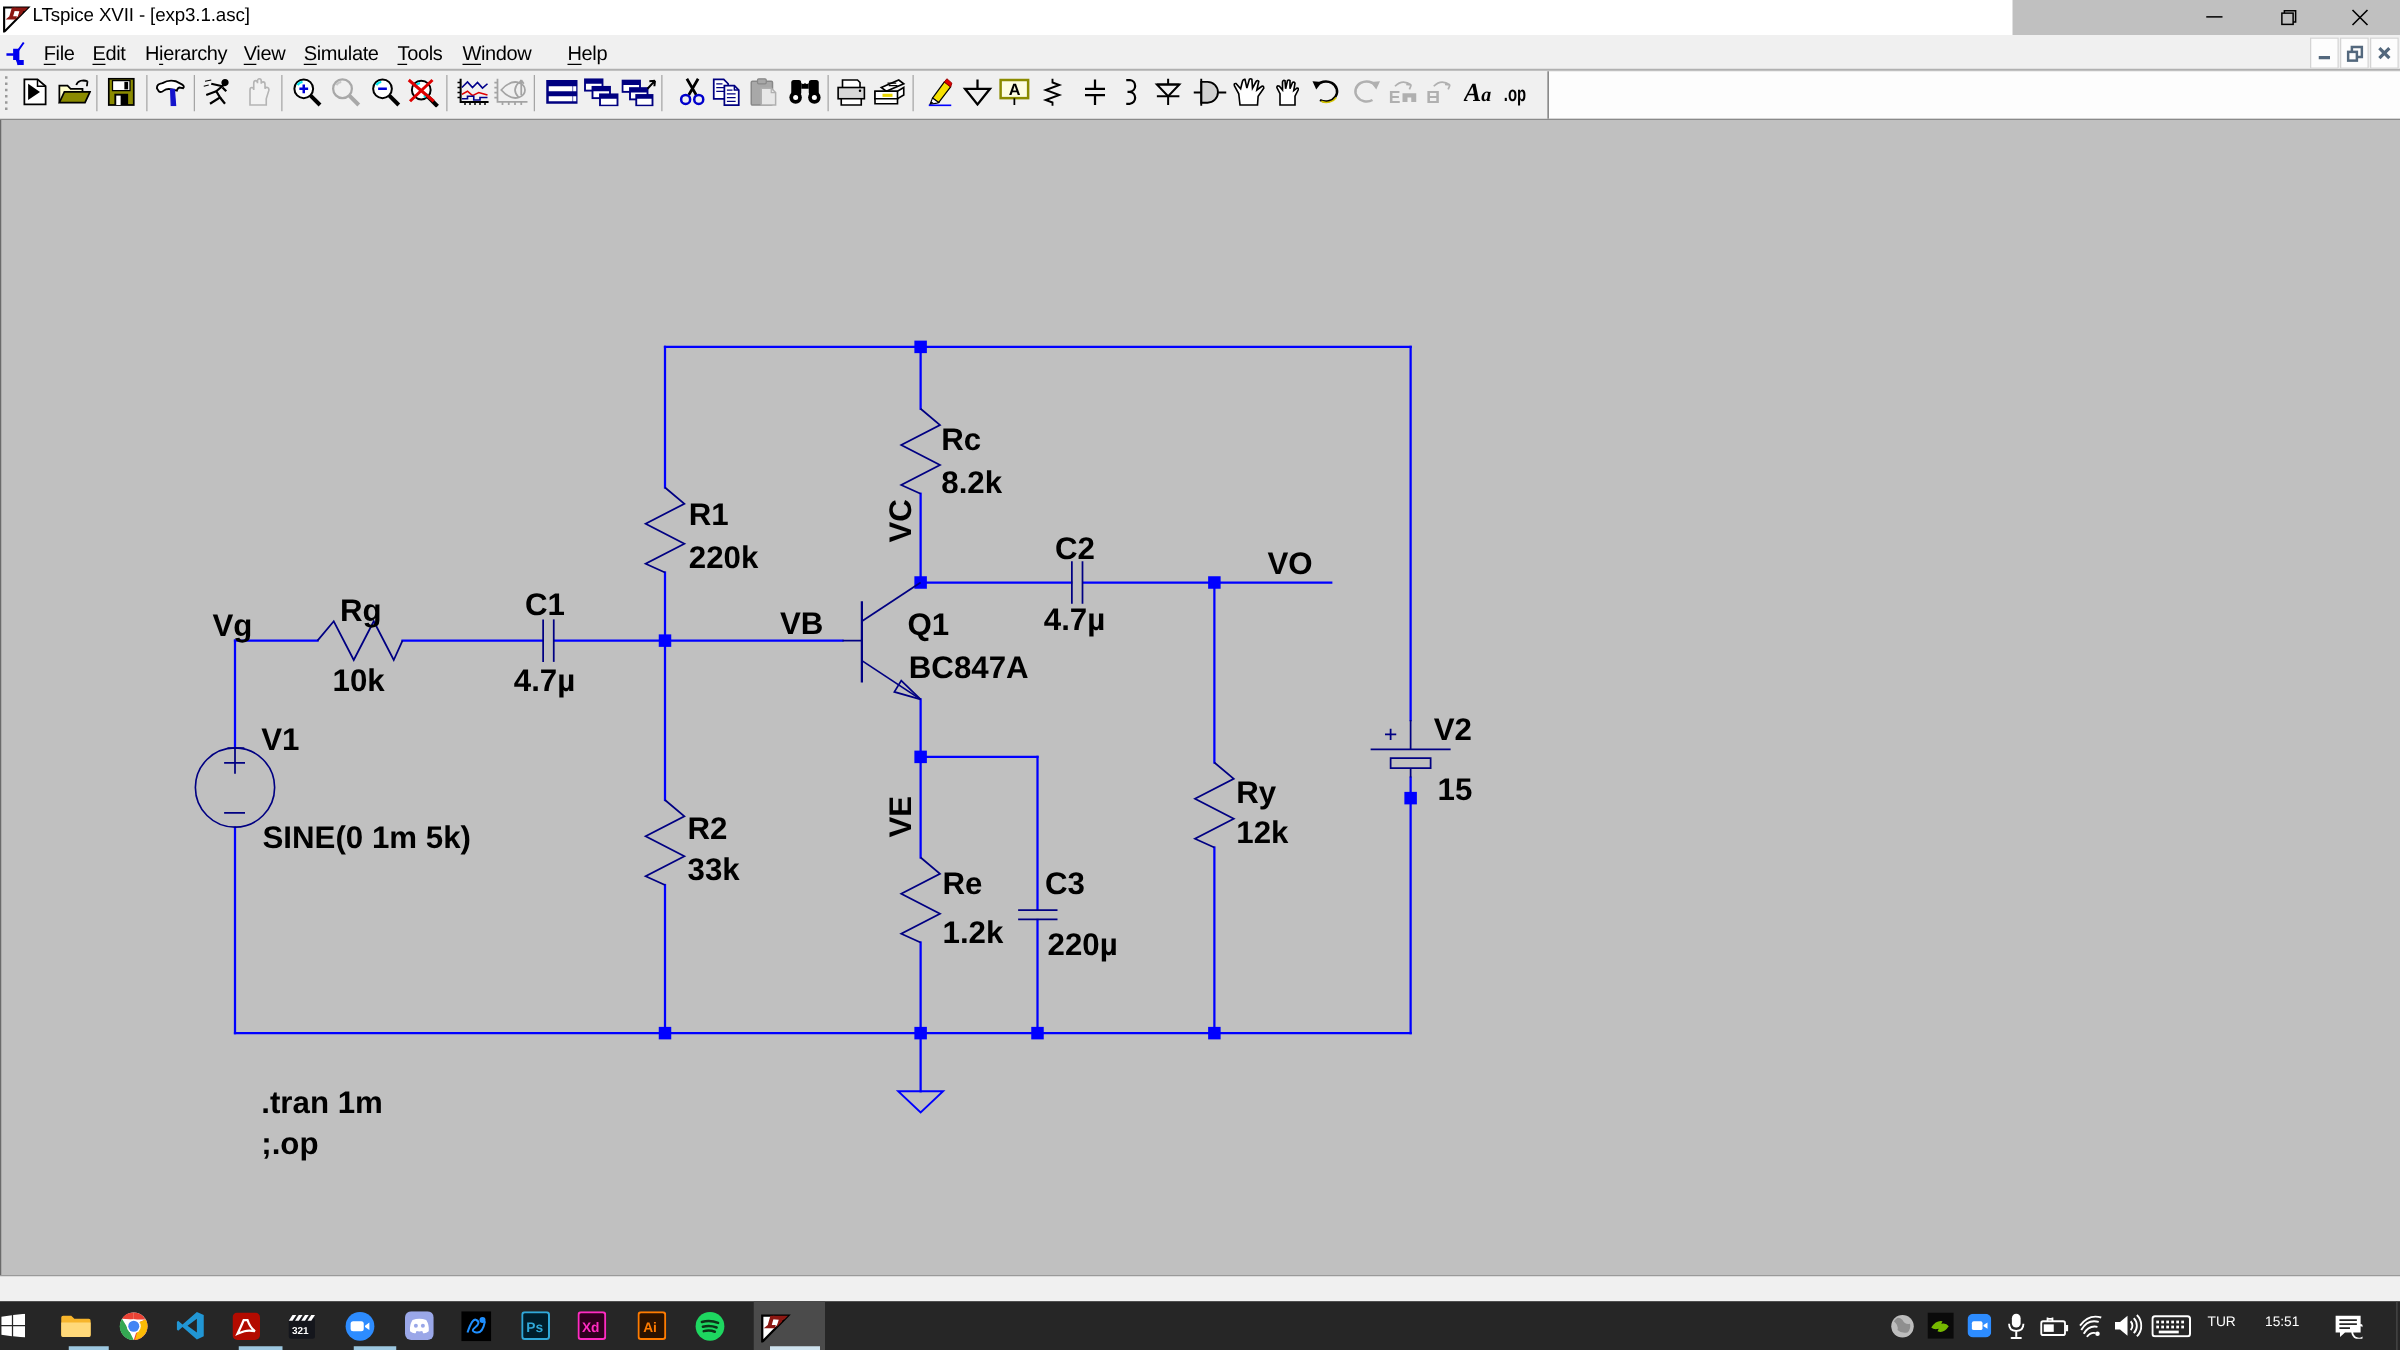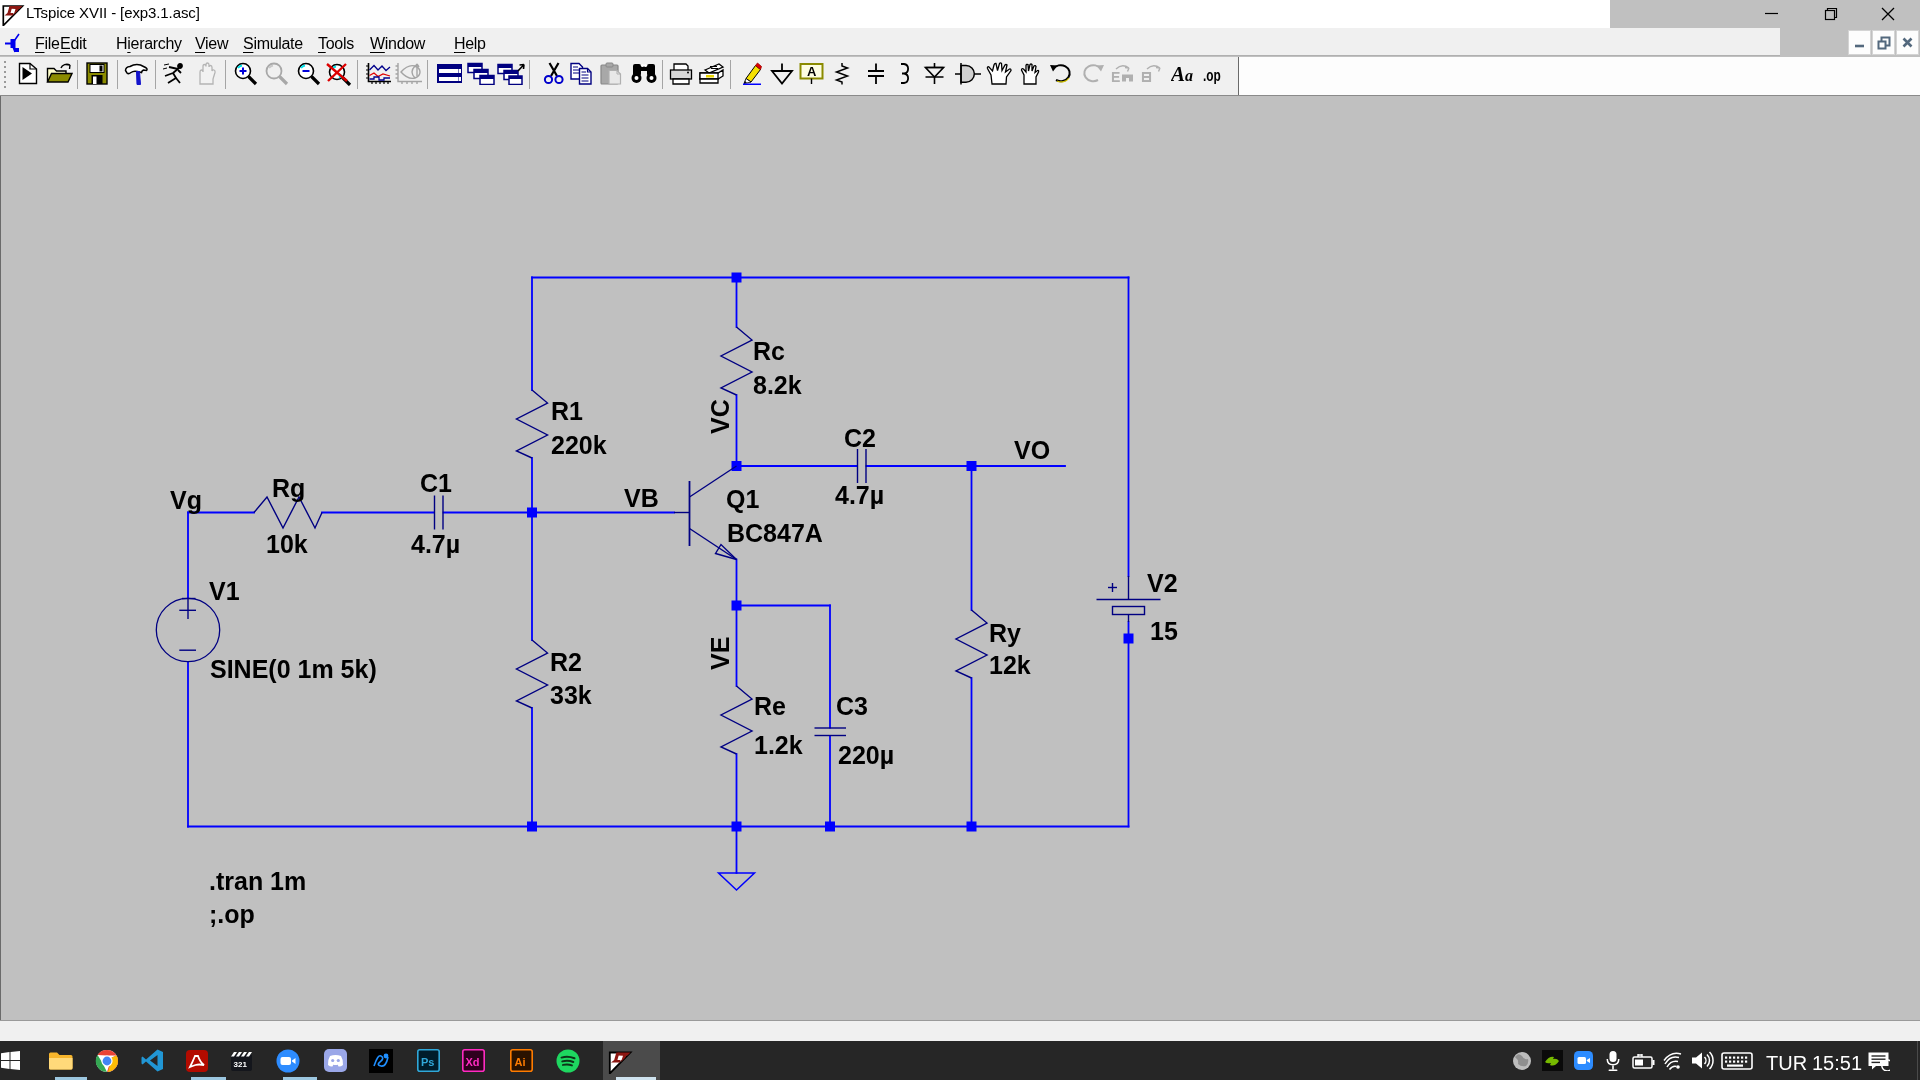--- a/index.html
+++ b/index.html
@@ -1,33 +1,33 @@
 <!DOCTYPE html>
 <html><head><meta charset="utf-8"><style>
 *{margin:0;padding:0;box-sizing:border-box}
 html,body{width:1920px;height:1080px;overflow:hidden;background:#c0c0c0;font-family:"Liberation Sans",sans-serif}
 .abs{position:absolute}
 #titlebar{position:absolute;left:0;top:0;width:1610px;height:28px;background:#ffffff}
 #title-text{position:absolute;left:26px;top:4px;font-size:15px;color:#000;letter-spacing:-0.1px}
-#menubar{position:absolute;left:0;top:28px;width:1780px;height:28px;background:#f0f0f0;border-bottom:1px solid #b0b0b0}
+#menubar{position:absolute;left:0;top:28px;width:1920px;height:28px;background:#f0f0f0;border-bottom:1px solid #b0b0b0}
 .menu-item{position:absolute;top:7px;font-size:16px;color:#000;letter-spacing:-0.3px}
 .menu-item u{text-decoration-thickness:1px;text-underline-offset:3px}
 #toolbar{position:absolute;left:0;top:57px;width:1920px;height:38px;background:#fdfdfd}
 #tbleft{position:absolute;left:0;top:0;width:1239px;height:38px;background:#f0f0f0;border-right:1px solid #6a6a6a}
 #toolbar svg{position:absolute;top:5px}
 .tsep{position:absolute;top:3px;width:1px;height:29px;background:#a5a5a5}
 
 #tbline{position:absolute;left:0;top:95px;width:1920px;height:1px;background:#8a8a8a}
 #canvas{position:absolute;left:0;top:96px;width:1920px;height:924px;background:#c0c0c0;border-left:1px solid #6a6a6a}
 #statusbar{position:absolute;left:0;top:1020px;width:1920px;height:21px;background:#f0f0f0;border-top:1px solid #9a9a9a}
 #taskbar{position:absolute;left:0;top:1041px;width:1920px;height:39px;background:#262626}
 .tb-ico{position:absolute;top:0;width:47px;height:39px;display:flex;align-items:center;justify-content:flex-start}
 .runline{position:absolute;top:36px;height:3px;background:#9cc7e0}
 .mdibtn{position:absolute;top:2px;width:23px;height:25px;background:#fdfdfd;border:1px solid #d4d4d4;display:flex;align-items:center;justify-content:center}
-.traytext{position:absolute;color:#fff;font-size:20px}
+.traytext{position:absolute;color:#fff;font-size:11px}
 </style></head><body>
 
 <div id="titlebar">
 <svg class="abs" style="left:1px;top:2px" width="24" height="24" viewBox="0 0 24 24">
  <defs>
         <clipPath id="flagc">
           <polygon points="1.5,3.5 22,3.5 1.5,24"></polygon>
         </clipPath>
       </defs>
  <polygon points="2.3,4 21.5,4 2.3,23.5" fill="#ffffff" stroke="#000000" stroke-width="1.7"></polygon>
@@ -46,21 +46,21 @@
 </div>
 
 <div id="menubar">
 <svg class="abs" style="left:5px;top:4px" width="20" height="22" viewBox="0 0 20 22">
  <path d="M14 2 L7 12 L10 20" fill="none" stroke="#0000ee" stroke-width="1.6"></path>
  <rect x="5.5" y="7" width="5" height="9" fill="#0000ee"></rect>
  <rect x="9" y="16" width="5" height="4" fill="#0000ee"></rect>
  <line x1="0" y1="11.5" x2="6" y2="11.5" stroke="#0000ee" stroke-width="2"></line>
 </svg>
 <span class="menu-item" style="left:35px"><u>F</u>ile</span>
-<span class="menu-item" style="left:60px"><u>E</u>dit</span>
+<span class="menu-item" style="left:74px"><u>E</u>dit</span>
 <span class="menu-item" style="left:116px">H<u>i</u>erarchy</span>
 <span class="menu-item" style="left:195px"><u>V</u>iew</span>
 <span class="menu-item" style="left:243px"><u>S</u>imulate</span>
 <span class="menu-item" style="left:318px"><u>T</u>ools</span>
 <span class="menu-item" style="left:370px"><u>W</u>indow</span>
 <span class="menu-item" style="left:454px"><u>H</u>elp</span>
 <div class="mdibtn" style="left:1848px">
       <svg width="13" height="13" viewBox="0 0 13 13">
         <line x1="2" y1="10" x2="11" y2="10" stroke="#53687d" stroke-width="2.6"></line>
       </svg>

